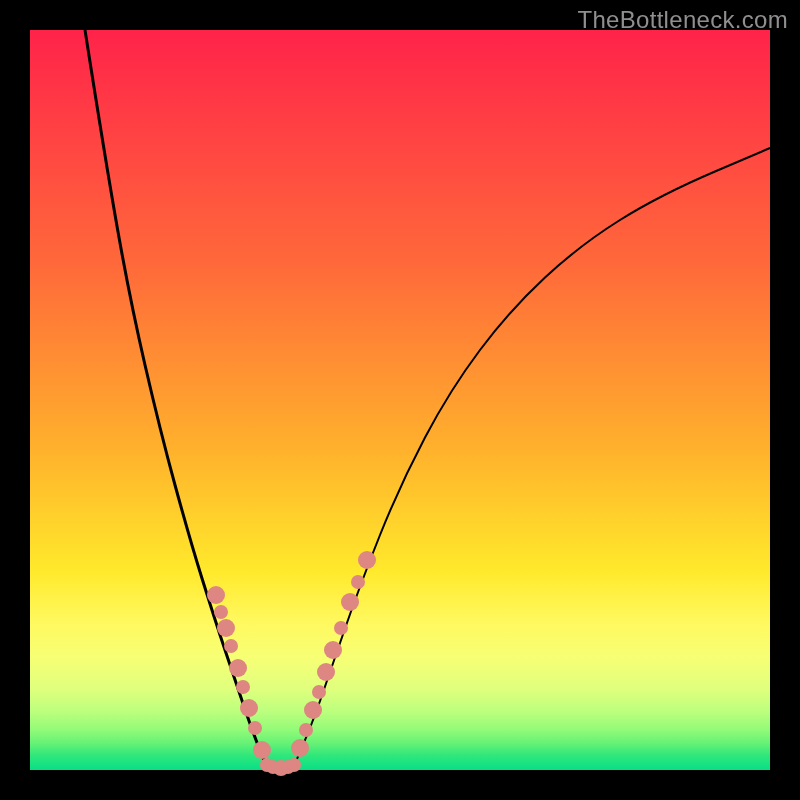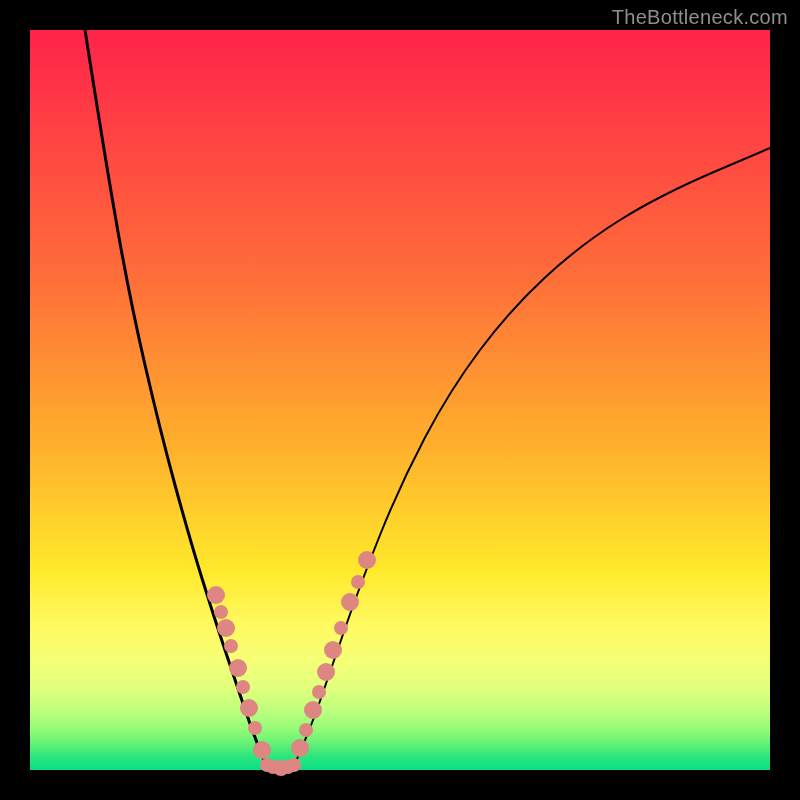--- a/index.html
+++ b/index.html
@@ -56,21 +56,21 @@
     stroke-width: 2;
   }
   .bead {
     fill: #dd8682;
   }
   .watermark {
     position: absolute;
     top: 6px;
     right: 12px;
     color: #8f8f8f;
-    font-size: 20px;
+    font-size: 24px;
     white-space: nowrap;
     letter-spacing: 0.3px;
   }
 </style>
 </head>
 <body>
 
 <div class="stage">
   <div class="gradient-panel" style="--c0: #ff234a; --c1: #ff6a3a; --c2: #ffb22c; --c3: #ffe92b; --c4: #fff95f; --c5: #f6ff75; --c6: #e0ff7d; --c7: #bdff7d; --c8: #93fb78; --c9: #63f176; --c10: #30e77b; --c11: #08df87;"></div>
 

